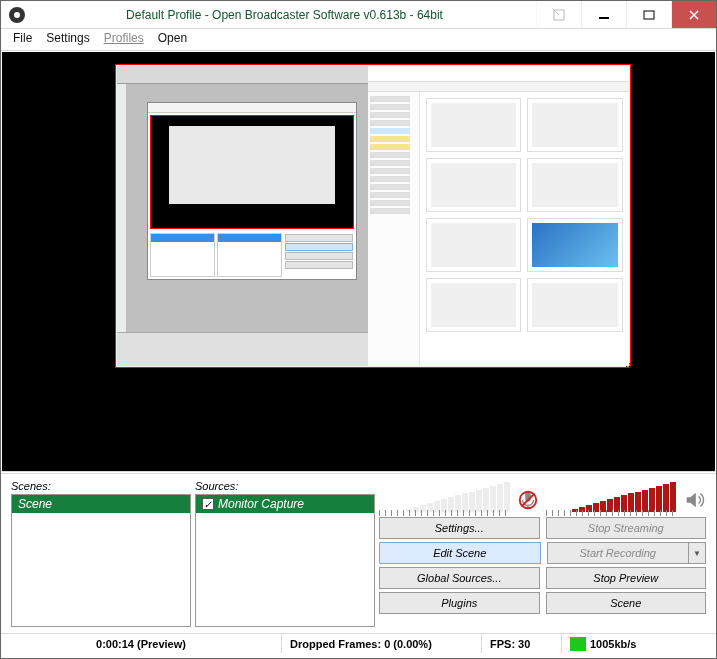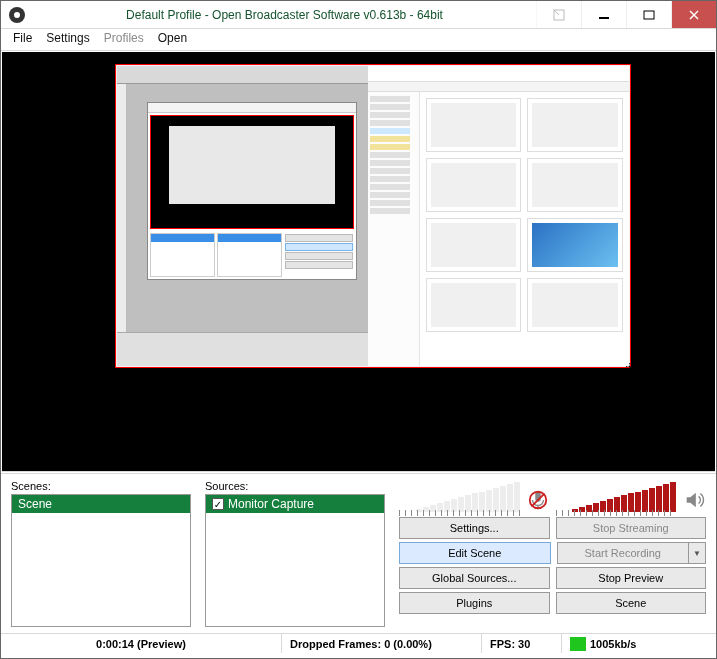--- a/index.html
+++ b/index.html
@@ -7,21 +7,21 @@
 .window { width: 717px; height: 659px; background: #fff; border: 1px solid #666; position: relative; }
 .titlebar { height: 28px; background: #fff; display: flex; align-items: center; border-bottom: 1px solid #d9d9d9; }
 .titlebar .app-icon { width: 20px; height: 20px; margin: 0 6px; }
 .titlebar .title { flex: 1; text-align: center; font-size: 12px; color: #14532d; }
 .titlebar .winbtns { display: flex; height: 100%; }
 .titlebar .winbtn { width: 45px; display: flex; align-items: center; justify-content: center; border-left: 1px solid #eee; }
 .titlebar .winbtn.disabled { opacity:.45; }
 .titlebar .close { background: #c8504f; }
 .menubar { height: 22px; display: flex; align-items: flex-start; gap: 2px; padding: 0 6px; font-size: 12px; color: #111; border-bottom: 1px solid #d9d9d9; }
 .menubar span { padding: 2px 6px; }
-.menubar span.dim { color: #8a8a8a; }
+.menubar span.dim { color: #8a8a8a; text-decoration: underline; }
 .preview-wrap { background: #000; margin: 1px; position: relative; height: 420px; border-bottom:1px solid #d9d9d9; }
 .preview { position: absolute; left: 113px; top: 12px; width: 516px; height: 304px; background: #f0f0f0; border: 1px solid red; }
 .preview::before,.preview::after,.crn-bl,.crn-br{content:"";position:absolute;width:8px;height:8px;border:1px solid red;}
 .preview::before{left:-1px;top:-1px;border-right:none;border-bottom:none;}
 .preview::after{right:-1px;top:-1px;border-left:none;border-bottom:none;}
 .crn-bl{left:-1px;bottom:-1px;border-right:none;border-top:none;}
 .crn-br{right:-1px;bottom:-1px;border-left:none;border-top:none;}
 .desktop { position:absolute; inset:1px; background:#e8e8e8; display:flex; }
 .desk-left { flex:0 0 49%; background:#bfbfbf; display:flex; flex-direction:column; }
 .dl-top { height:18px; background:#d9d9d9; border-bottom:1px solid #999; }
@@ -45,21 +45,21 @@
 .tree{width:52px;background:#fcfcfc;border-right:1px solid #e4e4e4;padding:4px 2px;display:flex;flex-direction:column;gap:2px;}
 .tree .ti{height:6px;background:#e0e0e0;width:85%;}
 .tree .ti.sel{background:#cde8ff;}
 .tree .ti.y{background:#f3e39a;}
 .thumbs{flex:1;display:grid;grid-template-columns:repeat(2,1fr);grid-auto-rows:54px;gap:6px;padding:6px;overflow:hidden;}
 .thumb{background:#fff;border:1px solid #ddd; position:relative;}
 .thumb::after{content:"";position:absolute;inset:4px;background:#f0f0f0;}
 .thumb.pic::after{background:linear-gradient(135deg,#2b72c4,#6bc0f0);}
 .cursor-br{position:absolute;right:-9px;bottom:-9px;width:14px;height:14px;}
 .bottom-panel { height: 180px; display:flex; flex-direction:column; border-top:1px solid #d9d9d9; }
-.panels-row { flex:1; display:flex; gap:14px; padding:6px 10px; }
+.panels-row { flex:1; display:flex; gap:4px; padding:6px 10px;font-style:italic; }
 .list-col { display:flex; flex-direction:column; }
 .list-col.scene{flex:0 0 180px;}
 .list-col.src{flex:0 0 180px;}
 .list-col label { font-size:11px; color:#000; margin-bottom:2px; }
 .listbox { flex:1; border:1px solid #999; background:#fff; font-size:12px; }
 .listbox .row { padding:2px 6px; display:flex; align-items:center; gap:4px; }
 .listbox .row.sel { background:#15803d; color:#fff; }
 .chk{width:12px;height:12px;background:#fff;border:1px solid #555;display:inline-flex;align-items:center;justify-content:center;font-size:10px;color:#000;}
 .right-col{flex:1;display:flex;flex-direction:column;gap:3px;}
 .meters{height:34px;display:flex;gap:6px;align-items:flex-end;padding-bottom:2px;}

